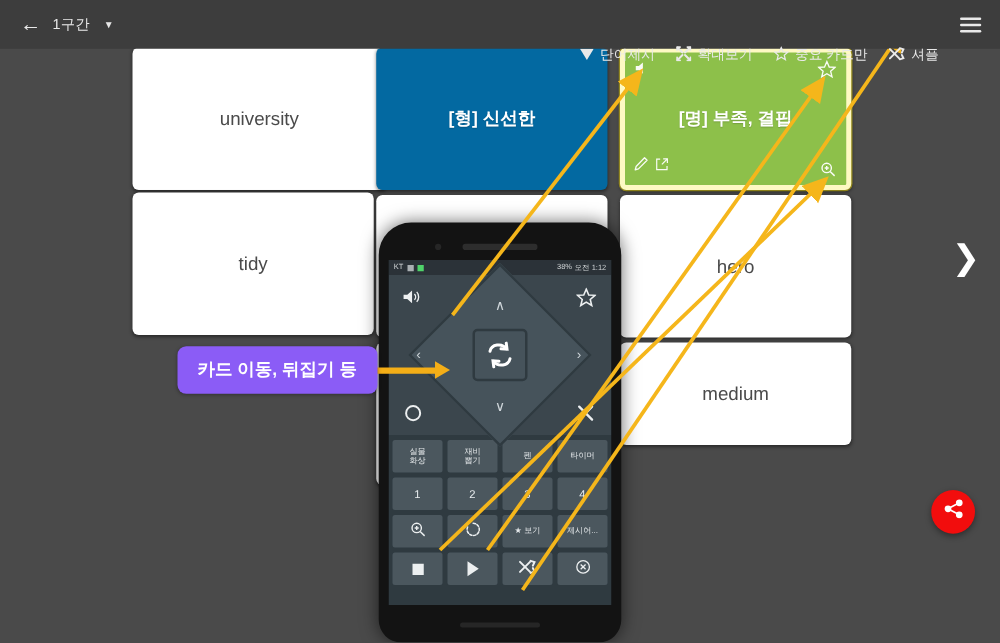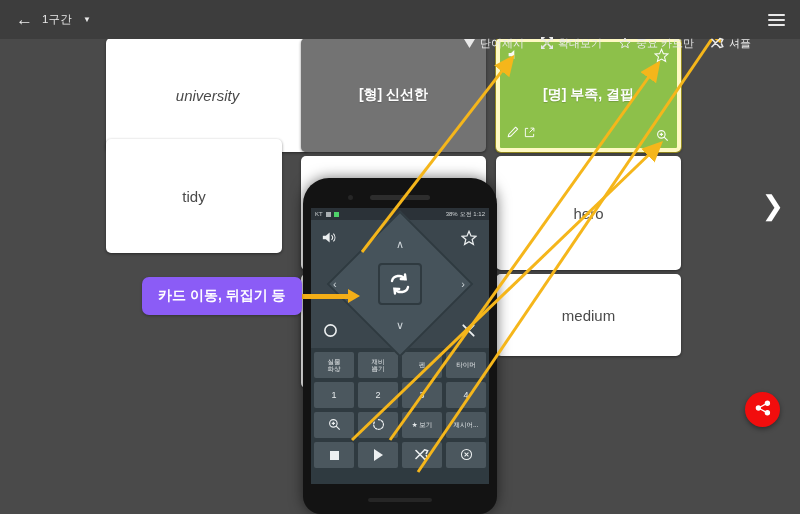--- a/index.html
+++ b/index.html
@@ -52,21 +52,21 @@
     width: 800px; height: 475px;
   }
   .card {
     position: absolute;
     border-radius: 5px;
     box-shadow: 0 1px 3px rgba(0,0,0,.45);
     display: flex; align-items: center; justify-content: center;
     overflow: hidden;
   }
   .card.white { background: #ffffff; }
-  .card.green { background: #737373; }
+  .card.green { background: #0369a1; }
   .card.sel {
     background: #8dc04a;
     border: 4px solid #fef9c3;
     box-shadow: 0 0 0 1px rgba(255,230,0,.45), 0 1px 3px rgba(0,0,0,.45);
   }
   .card-text-en {
     color: #4a4a4a; font-size: 15px; font-weight: 400;
   }
   .card-text-ko {
     color: #ffffff; font-size: 14px; font-weight: bold;
@@ -281,21 +281,21 @@
       <div class="hamb">
           <i></i>
           <i></i>
           <i></i>
         </div>
     </div>
   </div>
 
   <div class="grid">
 
-    <div class="card white" style="left:106px; top:-1px; width:203px; height:114px;font-style:italic;">
+    <div class="card white" style="left:106px; top:-1px; width:203px; height:114px;">
       <span class="card-text-en">university</span>
     </div>
 
     <div class="card green" style="left:301px; top:-1px; width:185px; height:114px;">
       <span class="card-text-ko">[형] 신선한</span>
     </div>
 
     <div class="card sel" style="left:496px; top:-1px; width:185px; height:114px;">
       <span class="card-text-ko">[명] 부족, 결핍</span>
 
@@ -328,21 +328,21 @@
 
       <span class="card-ic ic-br">
         <svg width="13" height="13" viewBox="0 0 16 16" fill="none" stroke="#fff" stroke-width="1.4">
           <circle cx="6.6" cy="6.6" r="4.6"></circle>
           <path d="M10 10 L14.4 14.4"></path>
           <path d="M4.6 6.6 H8.6 M6.6 4.6 V8.6"></path>
         </svg>
       </span>
     </div>
 
-    <div class="card white" style="left:106px; top:100px; width:176px; height:114px;align-items:center;">
+    <div class="card white" style="left:106px; top:115px; width:193px; height:114px;align-items:center;">
       <span class="card-text-en">tidy</span>
     </div>
 
     <div class="card white" style="left:301px; top:117px; width:185px; height:114px;">
       <span class="card-text-en"></span>
     </div>
 
     <div class="card white" style="left:496px; top:117px; width:185px; height:114px;">
       <span class="card-text-en">hero</span>
     </div>

